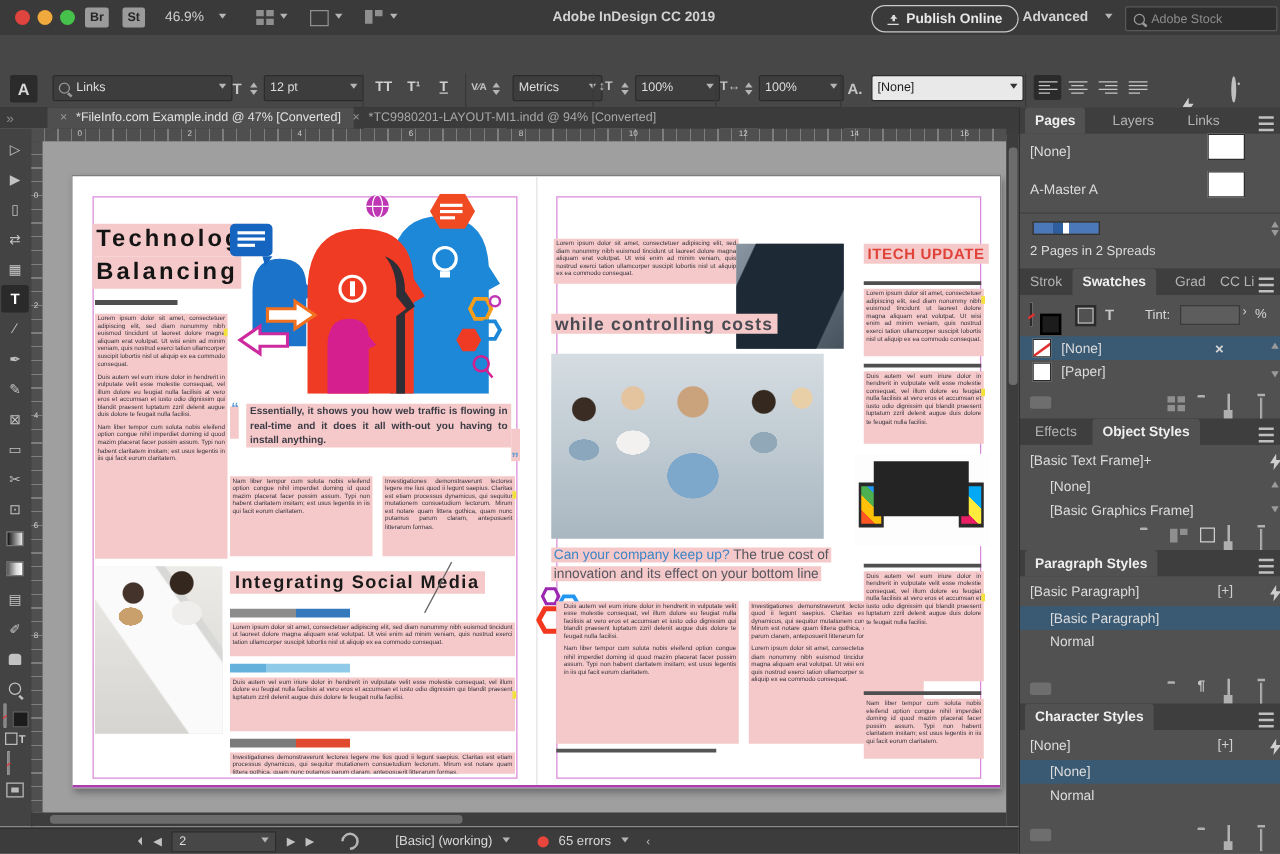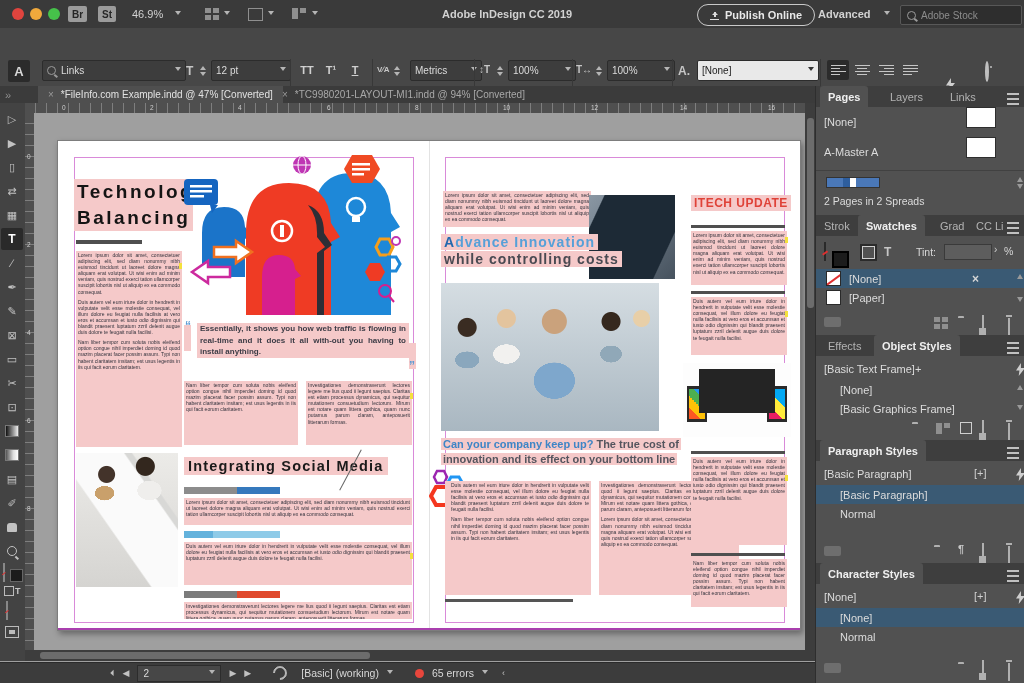--- a/index.html
+++ b/index.html
@@ -473,30 +473,25 @@
         <div class="tx" style="left:126px;top:401px;width:228px;height:43px">Duis autem vel eum iriure dolor in hendrerit in vulputate velit esse molestie consequat, vel illum dolore eu feugiat nulla facilisis at vero eros et accumsan et iusto odio dignissim qui blandit praesent luptatum zzril delenit augue duis dolore te feugait nulla facilisi.</div>
         <span class="ym" style="left:352px;top:412px"></span>
         <span class="bar" style="left:126px;top:450px;width:96px;background:linear-gradient(90deg,#7b7b7b 0 55%,#e04a2e 55%)"></span>
         <div class="tx" style="left:126px;top:461px;width:228px;height:17px">Investigationes demonstraverunt lectores legere me lius quod ii legunt saepius. Claritas est etiam processus dynamicus, qui sequitur mutationem consuetudium lectorum. Mirum est notare quam littera gothica, quam nunc putamus parum claram, anteposuerit litterarum formas.</div>
       </div>
 
       <div class="pg" style="left:371px">
         <span class="mg" style="left:16px;top:16px;width:338px;height:464px"></span>
         <div class="tx" style="left:14px;top:50px;width:148px;height:36px">Lorem ipsum dolor sit amet, consectetuer adipiscing elit, sed diam nonummy nibh euismod tincidunt ut laoreet dolore magna aliquam erat volutpat. Ut wisi enim ad minim veniam, quis nostrud exerci tation ullamcorper suscipit lobortis nisl ut aliquip ex ea commodo consequat.</div>
         <div class="photo" style="left:160px;top:54px;width:86px;height:84px;background-image:linear-gradient(115deg,transparent 12%,#1d2a36 13% 82%,transparent 83%),radial-gradient(ellipse 22px 16px at 72% 52%,#caa27e 0 60%,transparent 61%),linear-gradient(135deg,#8a97a3,#46525e);background-size:100% 100%,100% 100%,100% 100%"></div>
-        <div class="abs" style="left:12px;top:92px">
-          <span style="background:#f5c9c9;padding:0 3px;font-size:14px;font-weight:bold;letter-spacing:1px">
-            <span style="color:#2268ae">A</span><span style="color:#56a0d8">dvance Innovation</span>
-          </span>
-        </div>
         <span class="abs" style="left:12px;top:110px;font-size:14px;font-weight:bold;letter-spacing:1px;color:#4a4a52;background:#f5c9c9;padding:0 3px">while controlling costs</span>
 
         <div class="photo" style="left:12px;top:142px;width:218px;height:148px;background-image:radial-gradient(circle at 12% 30%,#3a2c22 0 9px,transparent 10px),radial-gradient(ellipse 20px 14px at 12% 52%,#8aa7bd 0 60%,transparent 61%),radial-gradient(circle at 30% 24%,#e3c49e 0 9px,transparent 10px),radial-gradient(ellipse 22px 16px at 30% 48%,#f2f1ef 0 60%,transparent 61%),radial-gradient(circle at 52% 26%,#caa27c 0 12px,transparent 13px),radial-gradient(ellipse 34px 30px at 52% 66%,#7ea7cc 0 60%,transparent 61%),radial-gradient(circle at 78% 26%,#35281e 0 9px,transparent 10px),radial-gradient(ellipse 18px 14px at 78% 48%,#90a8b8 0 60%,transparent 61%),radial-gradient(circle at 92% 24%,#e8cfa8 0 8px,transparent 9px),linear-gradient(#d5dde2,#a9b7c1)"></div>
 
-        <div class="abs" style="left:12px;top:296px;width:238px;font-size:11px;font-weight:bold;line-height:14.5px">
+        <div class="abs" style="left:12px;top:296px;width:238px;font-size:11px;font-weight:normal;line-height:14.5px">
           <span style="background:#f5c9c9;padding:0 2px;-webkit-box-decoration-break:clone;box-decoration-break:clone"><span style="color:#3d85c6">Can your company keep up?</span><span style="color:#55555e"> The true cost of innovation and its effect on your bottom line</span></span>
         </div>
 
         <svg class="abs" style="left:0;top:328px" width="36" height="40" viewBox="0 0 36 40">
           <polygon points="8,2 15,2 18,8 15,14 8,14 5,8" fill="none" stroke="#9c27b0" stroke-width="2.5"></polygon>
           <polygon points="22,8 30,8 34,15 30,22 22,22 18,15" fill="none" stroke="#2196f3" stroke-width="3"></polygon>
           <polygon points="7,18 17,18 22,27 17,36 7,36 2,27" fill="none" stroke="#f4371f" stroke-width="4"></polygon>
         </svg>
         <div class="tx" style="left:16px;top:340px;width:146px;height:114px;padding-left:6px">
           <p>Duis autem vel eum iriure dolor in hendrerit in vulputate velit esse molestie consequat, vel illum dolore eu feugiat nulla facilisis at vero eros et accumsan et iusto odio dignissim qui blandit praesent luptatum zzril delenit augue duis dolore te feugait nulla facilisi.</p>
@@ -680,21 +675,21 @@
   <div id="statusbar" class="abs">
     <span class="nav">⏴</span>
     <span class="nav">◀</span>
     <span class="pgcmb">
       <span>2</span>
         <i class="dn"></i>
     </span>
     <span class="nav">▶</span>
     <span class="nav">▶</span>
     <span class="pf" style="margin-left:14px"></span>
-    <span class="sbtxt" style="margin-left:6px">[Basic] (working)</span>
+    <span class="sbtxt" style="margin-left:21px">[Basic] (working)</span>
     <i class="dn"></i>
     <span class="dotE" style="margin-left:14px"></span>
     <span class="sbtxt">65 errors</span>
     <i class="dn"></i>
     <span class="nav" style="margin-left:6px">‹</span>
   </div>
 
 </div>
 
 </body></html>

